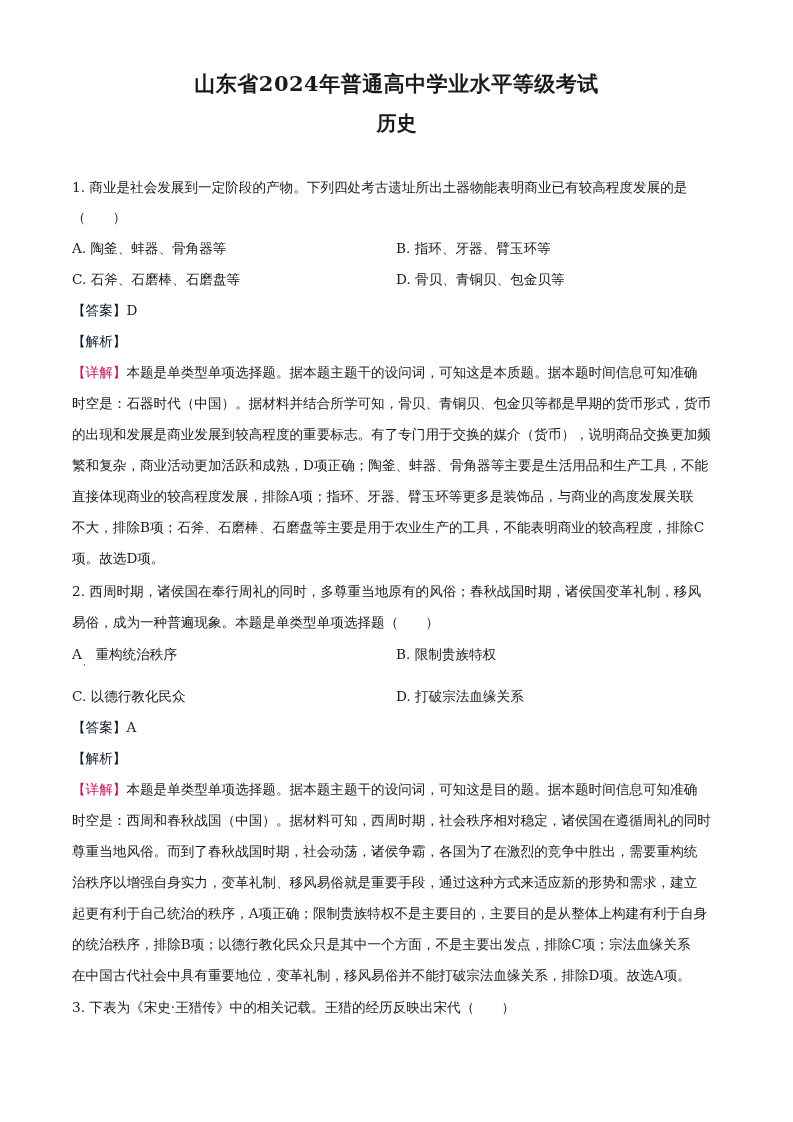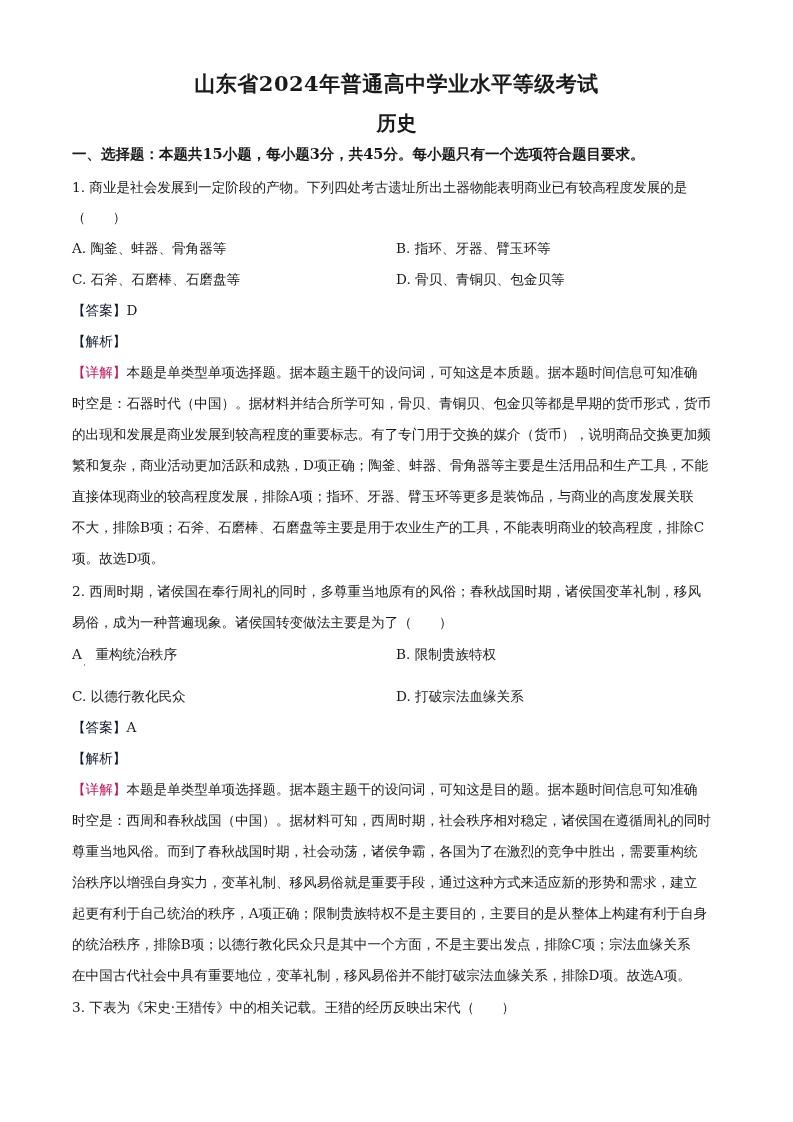--- a/index.html
+++ b/index.html
@@ -20,21 +20,20 @@
             font-family: "DejaVu Sans", "Liberation Sans", sans-serif; font-size: 15px; color: #666666; }
   .dot { position: absolute; left: 84px; top: 664px; width: 1px; height: 2px; background: #888; }
 </style>
 </head>
 <body>
 
 <div class="page">
 
   <div class="title">山东省2024年普通高中学业水平等级考试</div>
   <div class="subject">历史</div>
-  <div class="section">一、选择题：本题共15小题，每小题3分，共45分。每小题只有一个选项符合题目要求。</div>
 
   <div>
     <div class="line" style="top:178px;">1. 商业是社会发展到一定阶段的产物。下列四处考古遗址所出土器物能表明商业已有较高程度发展的是</div>
     <div class="line" style="top:208px;">（　　）</div>
 
     <div class="opt" style="left:72px; top:239px;">A. 陶釜、蚌器、骨角器等</div>
     <div class="opt" style="left:396px; top:239px;">B.  指环、牙器、臂玉环等</div>
     <div class="opt" style="left:72px; top:270px;">C. 石斧、石磨棒、石磨盘等</div>
     <div class="opt" style="left:396px; top:270px;">D.  骨贝、青铜贝、包金贝等</div>
 
@@ -49,21 +48,21 @@
     <div class="line" style="top:394px;">时空是：石器时代（中国）。据材料并结合所学可知，骨贝、青铜贝、包金贝等都是早期的货币形式，货币</div>
     <div class="line" style="top:425px;">的出现和发展是商业发展到较高程度的重要标志。有了专门用于交换的媒介（货币），说明商品交换更加频</div>
     <div class="line" style="top:456px;">繁和复杂，商业活动更加活跃和成熟，D项正确；陶釜、蚌器、骨角器等主要是生活用品和生产工具，不能</div>
     <div class="line" style="top:487px;">直接体现商业的较高程度发展，排除A项；指环、牙器、臂玉环等更多是装饰品，与商业的高度发展关联</div>
     <div class="line" style="top:518px;">不大，排除B项；石斧、石磨棒、石磨盘等主要是用于农业生产的工具，不能表明商业的较高程度，排除C</div>
     <div class="line" style="top:549px;">项。故选D项。</div>
   </div>
 
   <div>
     <div class="line" style="top:582px;">2. 西周时期，诸侯国在奉行周礼的同时，多尊重当地原有的风俗；春秋战国时期，诸侯国变革礼制，移风</div>
-    <div class="line" style="top:613px;">易俗，成为一种普遍现象。诸侯国转变做法主要是为了（　　）</div>
+    <div class="line" style="top:613px;">易俗，成为一种普遍现象。本题是单类型单项选择题（　　）</div>
 
     <div class="opt" style="left:72px; top:645px;">A　重构统治秩序</div>
     <div class="dot"></div>
     <div class="opt" style="left:396px; top:645px;">B.  限制贵族特权</div>
     <div class="opt" style="left:72px; top:687px;">C. 以德行教化民众</div>
     <div class="opt" style="left:396px; top:687px;">D.  打破宗法血缘关系</div>
 
     <div class="line" style="top:718px;">
       <span class="tag">【答案】</span><span>A</span>
     </div>

